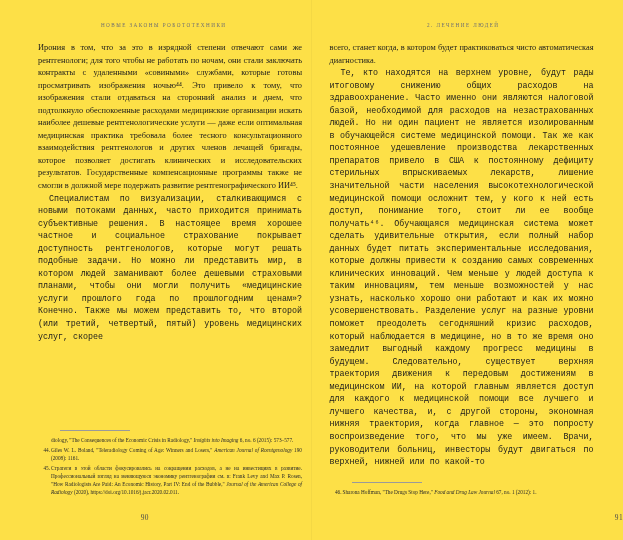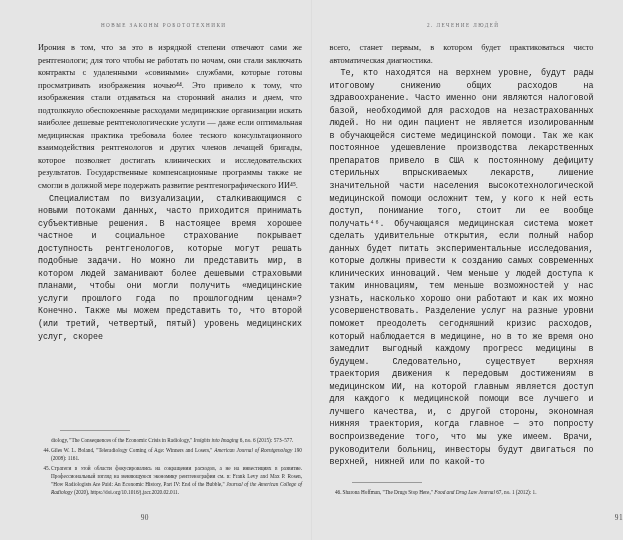--- a/index.html
+++ b/index.html
@@ -20,21 +20,21 @@
     height: 540px;
     background: #fdfdfc;
     display: flex;
   }
   .page {
     position: relative;
     width: 311.5px;
     height: 540px;
     box-sizing: border-box;
     padding: 22px 0 0 0;
-    background: #e5e5e5;
+    background: #fde047;
   }
   .page-left  { padding-left: 38px; padding-right: 10px; }
   .page-right { padding-left: 18px; padding-right: 30px; }
 
   .gutter-shadow {
     position: absolute;
     left: 311px;
     top: 0;
     width: 2px;
     height: 540px;
@@ -137,21 +137,21 @@
 
     <div class="folio">90</div>
   </div>
 
   <div class="gutter-shadow"></div>
 
   <div class="page page-right">
     <div class="running-head">2. ЛЕЧЕНИЕ ЛЮДЕЙ</div>
 
     <div class="body-col">
-      <p>всего, станет первым, в котором будет практиковаться чисто автоматическая диагностика.</p>
+      <p>всего, станет когда, в котором будет практиковаться чисто автоматическая диагностика.</p>
       <p class="indent">Те, кто находятся на верхнем уровне, будут рады итоговому снижению общих расходов на здравоохранение. Часто именно они являются налоговой базой, необходимой для расходов на незастрахованных людей. Но ни один пациент не является изолированным в обучающейся системе медицинской помощи. Так же как постоянное удешевление производства лекарственных препаратов привело в США к постоянному дефициту стерильных впрыскиваемых лекарств, лишение значительной части населения высокотехнологической медицинской помощи осложнит тем, у кого к ней есть доступ, понимание того, стоит ли ее вообще получать⁴⁶. Обучающаяся медицинская система может сделать удивительные открытия, если полный набор данных будет питать экспериментальные исследования, которые должны привести к созданию самых современных клинических инноваций. Чем меньше у людей доступа к таким инновациям, тем меньше возможностей у нас узнать, насколько хорошо они работают и как их можно усовершенствовать. Разделение услуг на разные уровни поможет преодолеть сегодняшний кризис расходов, который наблюдается в медицине, но в то же время оно замедлит выгодный каждому прогресс медицины в будущем. Следовательно, существует верхняя траектория движения к передовым достижениям в медицинском ИИ, на которой главным является доступ для каждого к медицинской помощи все лучшего и лучшего качества, и, с другой стороны, экономная нижняя траектория, когда главное — это попросту воспроизведение того, что мы уже имеем. Врачи, руководители больниц, инвесторы будут двигаться по верхней, нижней или по какой-то</p>
     </div>
 
     <div class="notes">
       <hr class="notes-rule">
       <div id="notes-right">
           <div class="note"><span class="num">46.</span><span>Sharona Hoffman, "The Drugs Stop Here," </span><i>Food and Drug Law Journal</i><span> 67, no. 1 (2012): 1.</span></div>
         </div>
     </div>
 

